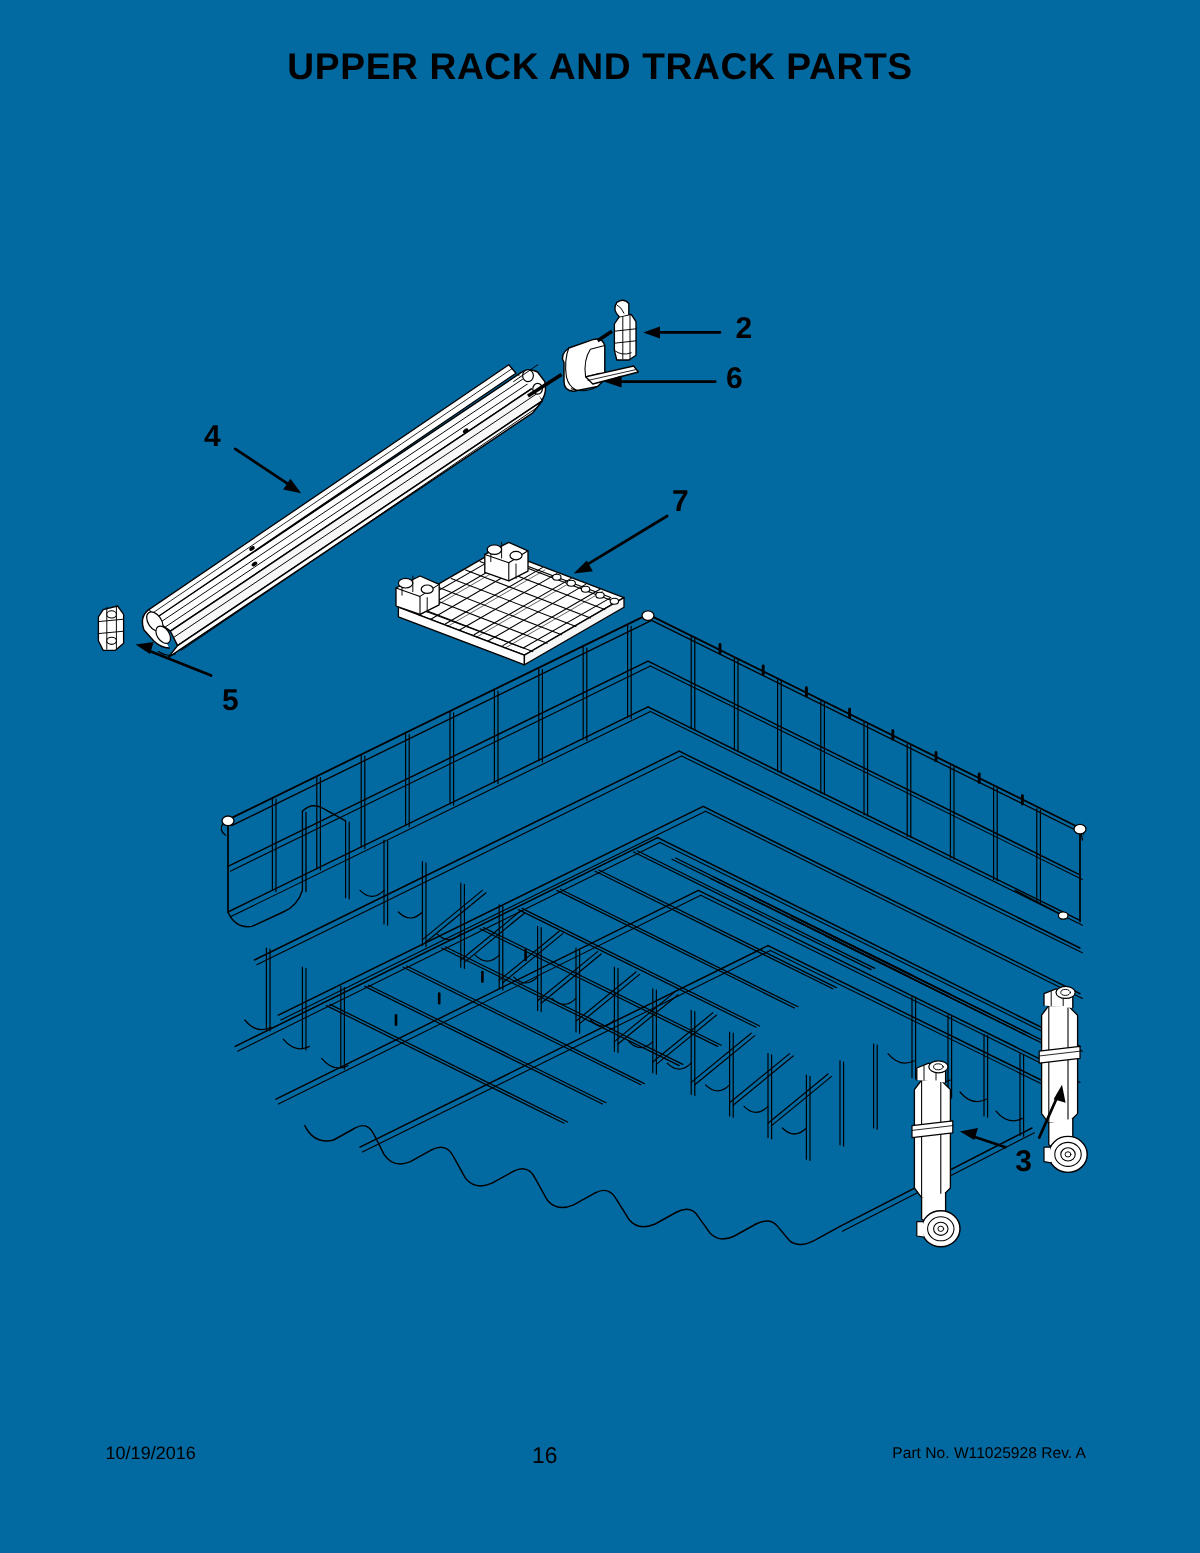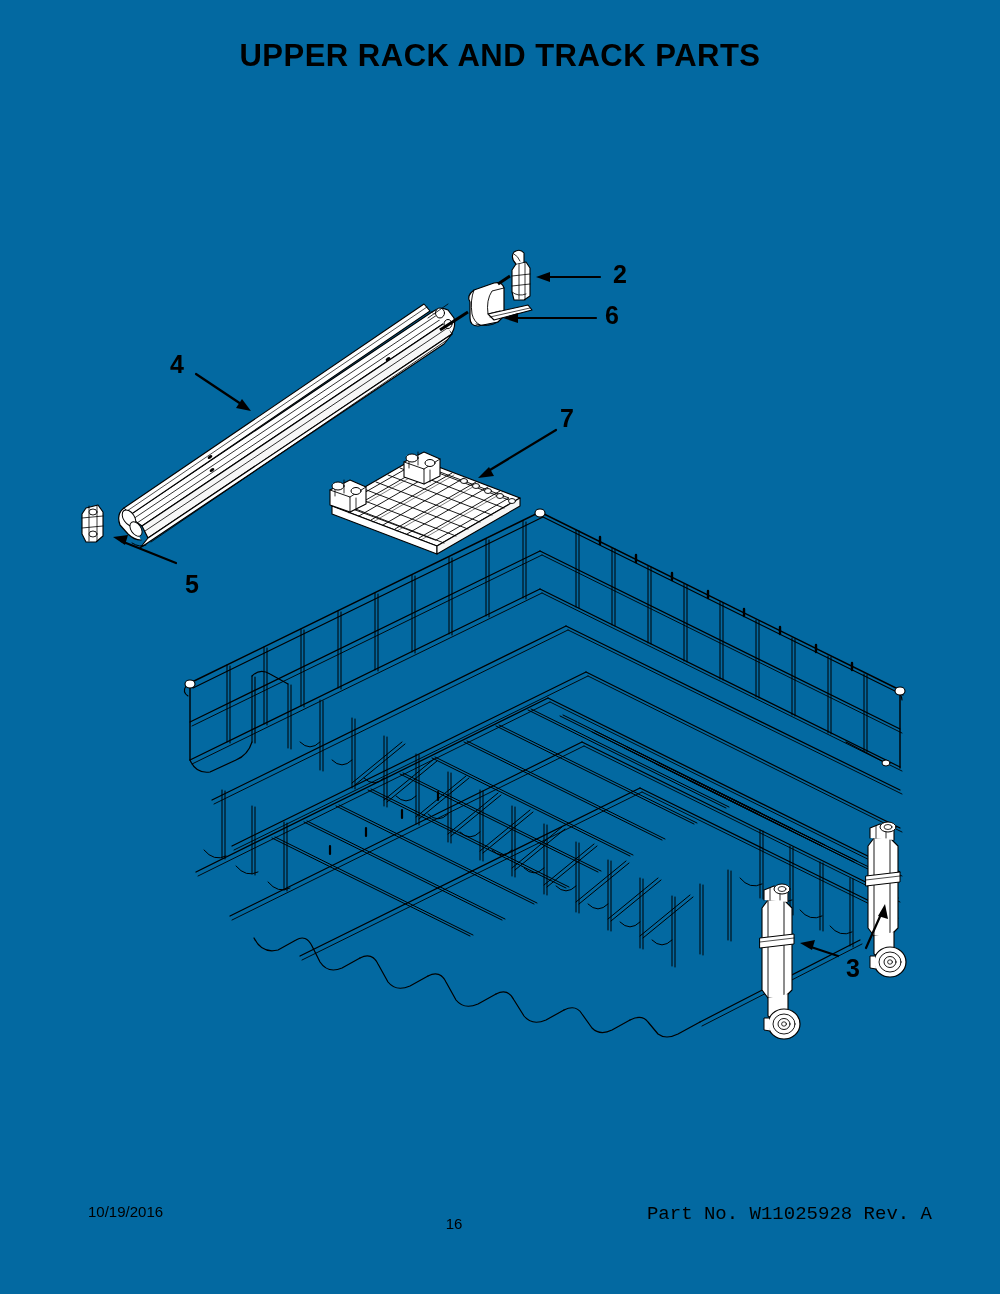--- a/index.html
+++ b/index.html
@@ -64,30 +64,28 @@
     top: 0;
     font-size: 15px;
     white-space: nowrap;
   }
   #footer .foot-page {
     position: absolute;
     left: 0;
     top: 0;
     width: 908px;
     text-align: center;
-    font-size: 15px;
-    margin-top: 12px;
+    font-size: 19px;
   }
   #footer .foot-part {
     position: absolute;
-    right: 68px;
+    right: 95px;
     top: 0;
-    font-size: 19px;
+    font-size: 13px;
     white-space: nowrap;
-    font-family: Liberation Mono, monospace;
   }
 </style>
 </head>
 <body>
 
 <div id="page">
 
   <div id="page-title">UPPER RACK AND TRACK PARTS</div>
 
   <div id="diagram-area">

